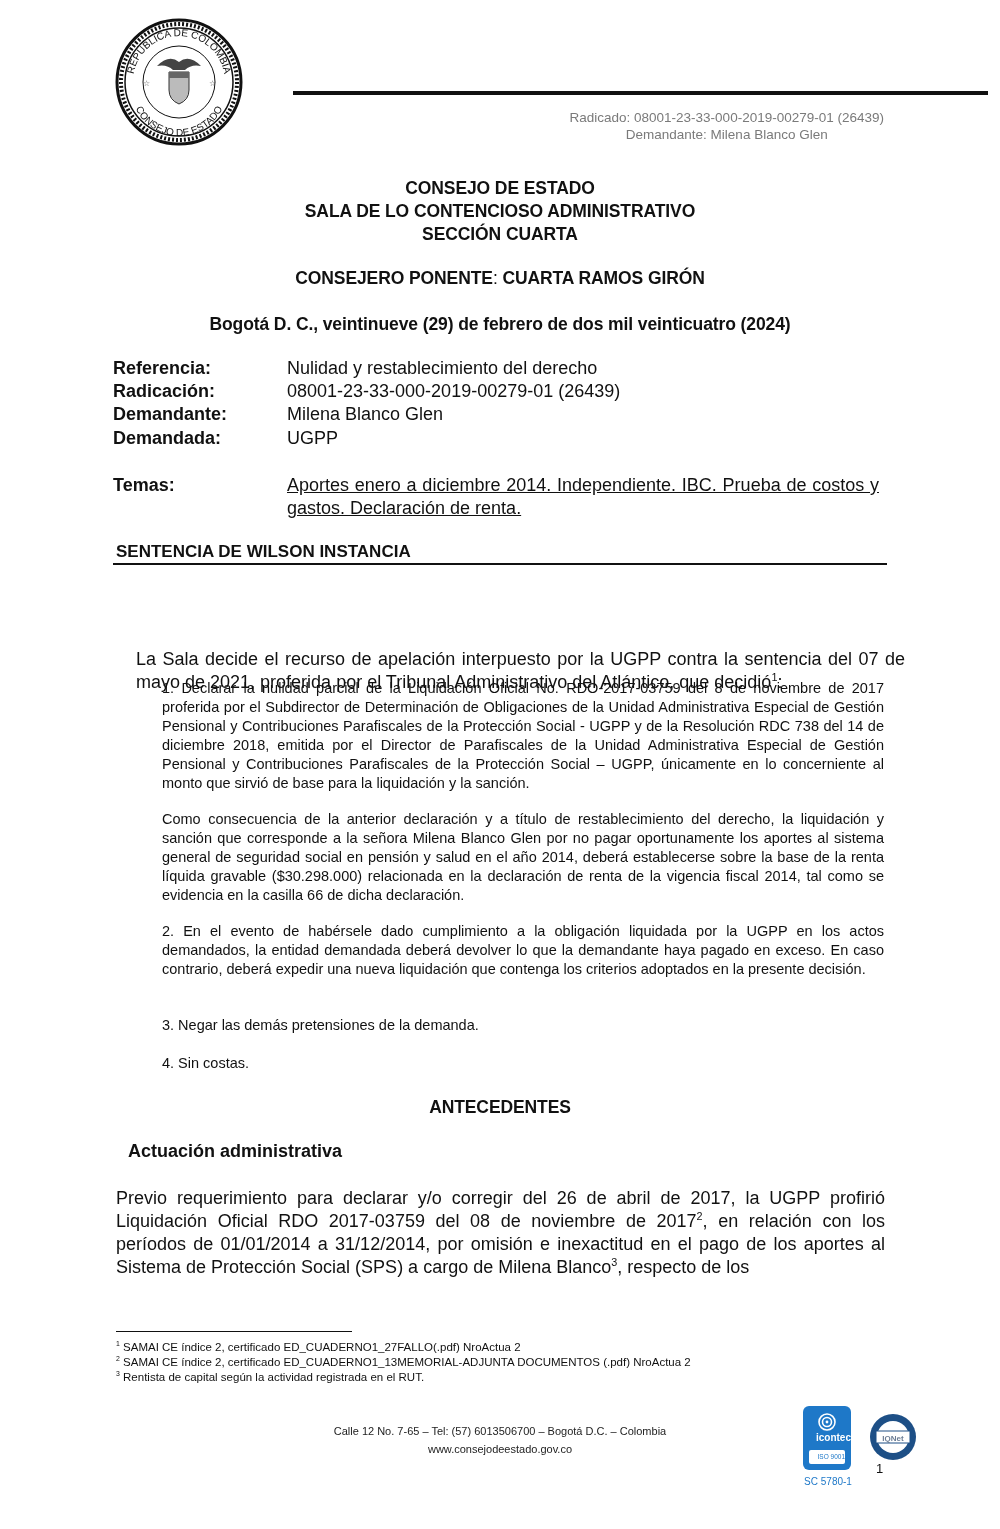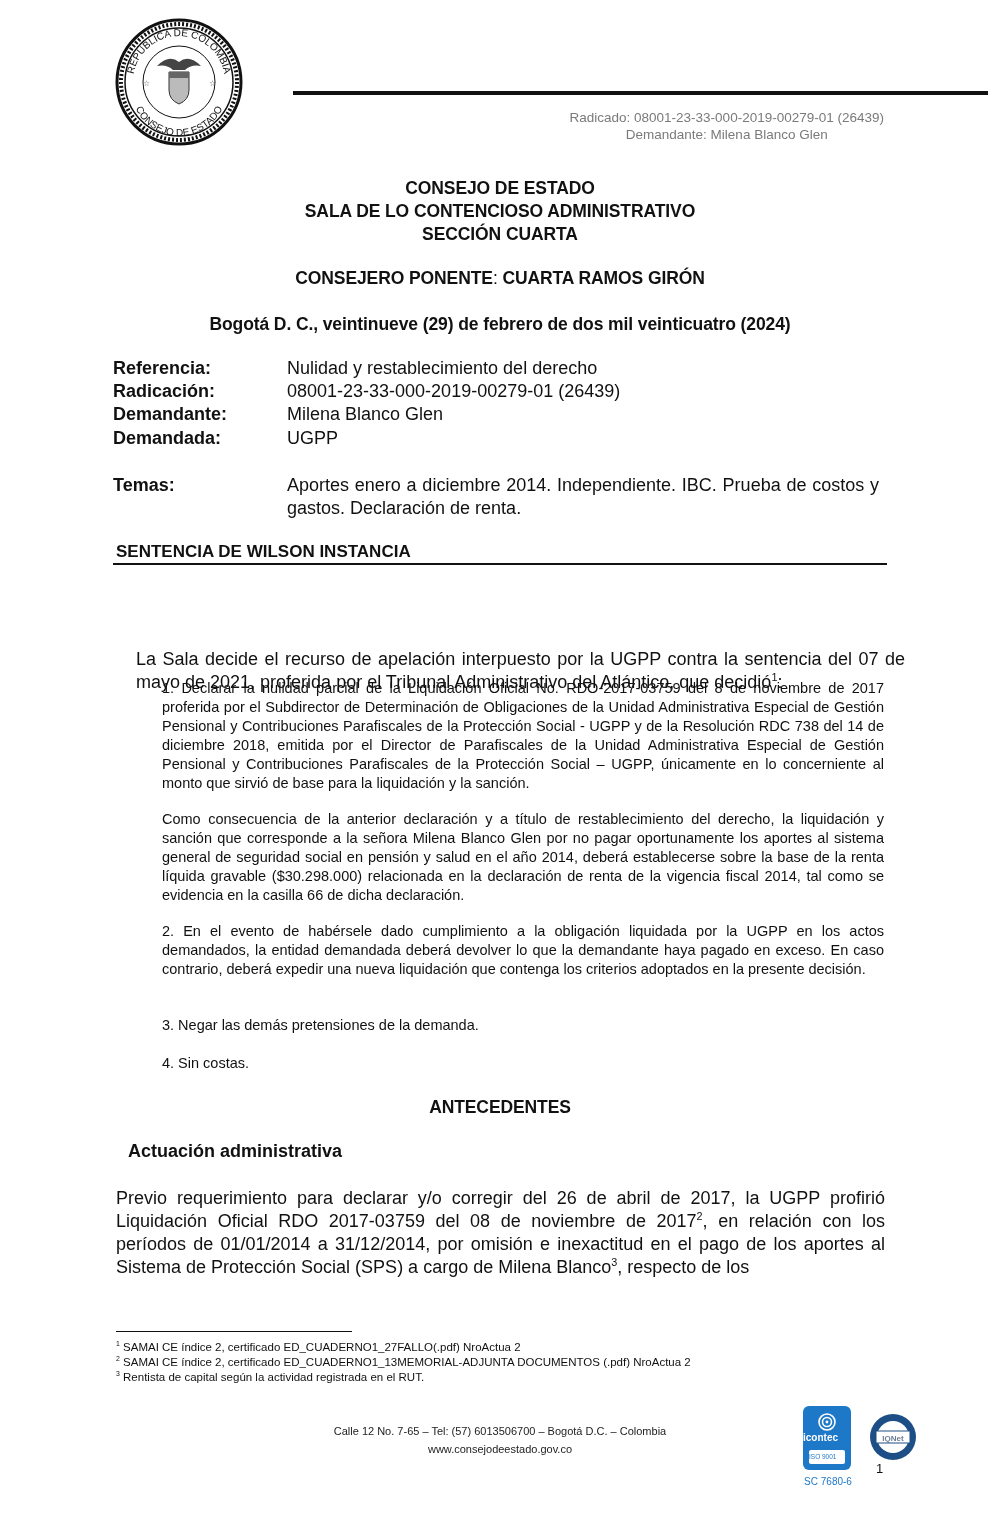--- a/index.html
+++ b/index.html
@@ -5,30 +5,30 @@
   html, body { margin:0; padding:0; background:#ffffff; }
   body { width:1000px; height:1529px; position:relative; overflow:hidden; font-family:"Liberation Sans", sans-serif; color:#111; }
   .abs { position:absolute; }
   .seal { left:113px; top:18px; width:132px; height:128px; }
   .header-rule { left:293px; top:91px; width:695px; height:4px; background:#111; }
   .radicado { right:116px; top:109px; text-align:center; font-size:13.5px; color:#7a7a7a; line-height:17px; }
   .center { left:0; width:1000px; text-align:center; font-weight:bold; font-size:17.5px; letter-spacing:-0.1px; }
   .meta { left:113px; font-size:18px; line-height:23px; }
   .meta .lbl { position:absolute; left:0; font-weight:bold; }
   .meta .val { position:absolute; left:174px; white-space:nowrap; }
-  .temas-val { left:287px; top:474px; width:592px; font-size:18px; line-height:23px; text-align:justify; }
+  .temas-val { left:287px; top:474px; width:592px; font-size:18px; line-height:23px; text-align:justify;text-decoration:underline; }
   .sentencia { left:116px; top:542px; font-size:17px; font-weight:bold; }
   .sentencia-rule { left:113px; top:563px; width:774px; height:2px; background:#111; }
   .body-p { left:116px; width:769px; font-size:18px; line-height:23px; text-align:justify; }
   .quote { left:162px; width:722px; font-size:14.5px; line-height:19px; text-align:justify; }
   sup { font-size:60%; line-height:0; vertical-align:super; }
   .fn-rule { left:116px; top:1331px; width:236px; height:1px; background:#111; }
   .fn { left:116px; font-size:11.5px; line-height:15px; white-space:nowrap; }
   .footer { left:0; width:1000px; text-align:center; font-size:11px; line-height:18px; color:#222; }
-  .icontec { left:803px; top:1406px; width:48px; height:64px; background:#1e78c8; border-radius:6px; color:#fff; text-align:left; }
+  .icontec { left:803px; top:1406px; width:48px; height:64px; background:#1e78c8; border-radius:6px; color:#fff; text-align:right; }
   .icontec .name { font-size:10px; font-weight:bold; position:absolute; top:26px; left:0; width:48px; }
   .icontec .iso { position:absolute; top:44px; left:6px; width:36px; height:14px; background:#fff; color:#1e78c8; font-size:6.5px; line-height:14px; border-radius:2px; }
   .sc { left:800px; top:1476px; width:56px; text-align:center; font-size:10px; color:#1e78c8; }
   .iqnet { left:866px; top:1412px; width:54px; height:50px; }
   .pagenum { left:876px; top:1461px; font-size:13px; color:#111; }
 </style>
 </head>
 <body>
 
 <svg class="abs seal" viewBox="0 0 132 128">
@@ -113,21 +113,21 @@
 
 <div class="abs icontec">
   <svg style="position:absolute; left:14px; top:6px;" width="20" height="20" viewBox="0 0 20 20">
     <circle cx="10" cy="10" r="8" fill="none" stroke="#fff" stroke-width="1.6"></circle>
     <circle cx="10" cy="10" r="4.5" fill="none" stroke="#fff" stroke-width="1.6"></circle>
     <circle cx="10" cy="10" r="1.4" fill="#fff"></circle>
   </svg>
   <div class="name">icontec</div>
   <div class="iso">ISO 9001</div>
 </div>
-<div class="abs sc">SC 7680-6</div>
+<div class="abs sc">SC 5780-1</div>
 
 <svg class="abs iqnet" viewBox="0 0 54 50">
   <circle cx="27" cy="25" r="23" fill="#1d4f86"></circle>
   <circle cx="27" cy="25" r="16" fill="#fff"></circle>
   <rect x="10" y="19" width="34" height="12" fill="#fff" stroke="#1d4f86" stroke-width="1"></rect>
   <text x="27" y="28.5" font-size="8" text-anchor="middle" font-family="Liberation Sans, sans-serif" font-weight="bold" fill="#6b7d95">IQNet</text>
 </svg>
 <div class="abs pagenum">1</div>
 
 </body></html>

